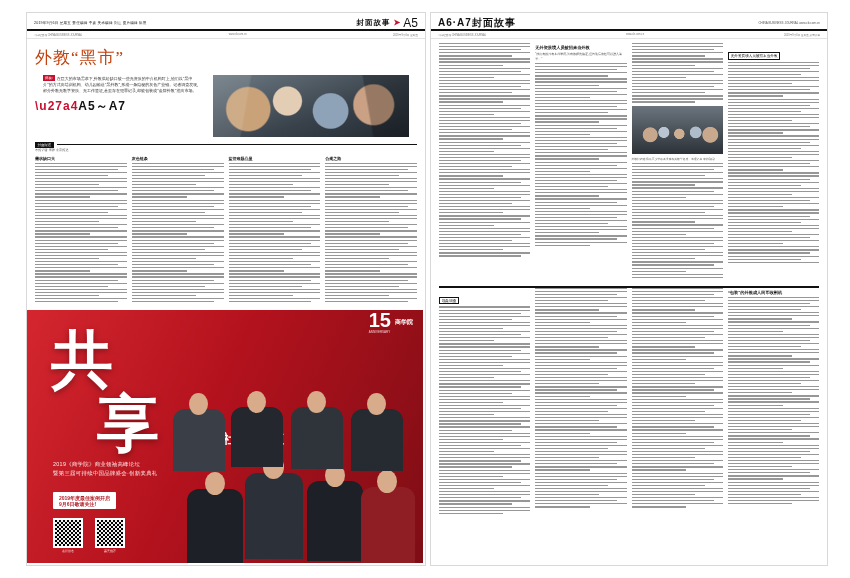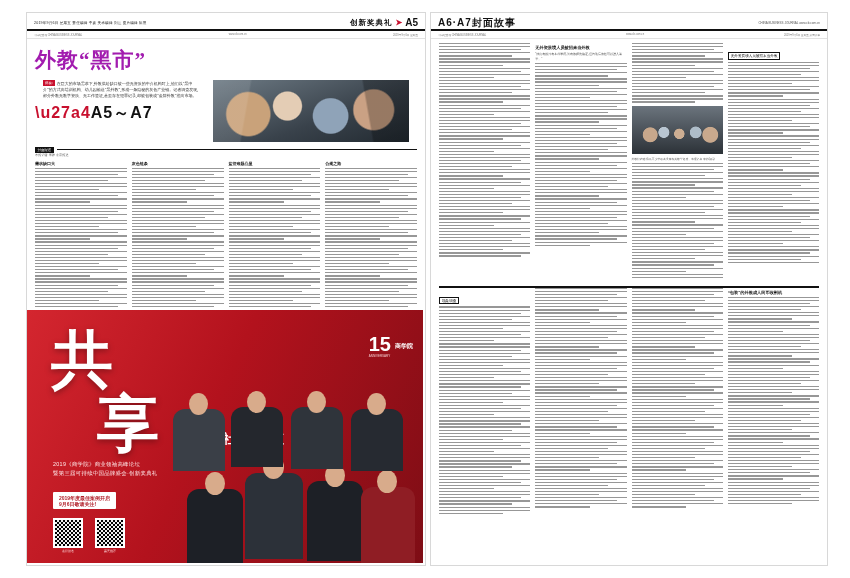--- a/index.html
+++ b/index.html
@@ -17,62 +17,62 @@
   .tx span.s7{width:70%;}
   .tx span.s6{width:60%;}
   .tx span.s10{width:100%;}
 
   
   .masthead{display:flex;align-items:center;justify-content:space-between;height:13px;padding:3px 7px 0 7px;border-bottom:2px solid #111;}
   .mh-left{font-size:3.6px;color:#222;letter-spacing:.2px;white-space:nowrap;}
   .mh-right{display:flex;align-items:center;gap:3px;}
   .mh-sec{font-size:7.5px;font-weight:bold;color:#111;letter-spacing:1px;}
   .mh-arrow{color:#c8102e;font-size:8px;font-weight:bold;}
-  .mh-code{font-size:10px;font-weight:bold;color:#111;}
+  .mh-code{font-size:12px;font-weight:normal;color:#111;}
   .mh-meta{font-size:3px;color:#555;}
 
   .rail{display:flex;justify-content:space-between;font-size:2.6px;color:#777;padding:1.5px 7px;border-bottom:1px solid #e2e2e2;}
 
   
-  .headline{font-family:"Liberation Serif",serif;font-weight:bold;font-size:21px;color:#a21caf;letter-spacing:1px;padding:7px 8px 2px 8px;}
+  .headline{font-family:"Liberation Serif",serif;font-weight:normal;font-size:17px;color:#c2410c;letter-spacing:1px;padding:7px 8px 2px 8px;}
   .subhead{font-family:"Liberation Serif",serif;font-size:4px;color:#333;line-height:1.55;padding:0 8px;}
   .kicker{display:inline-block;background:#c8102e;color:#fff;font-size:3.4px;padding:.5px 2px;margin-right:2px;vertical-align:1px;}
 
   .lead-wrap{display:flex;gap:6px;padding:4px 8px 0 8px;}
   .lead-left{width:172px;}
   .photo{position:relative;background:#2a2f35;overflow:hidden;}
   .photo .ph-a{position:absolute;inset:0;background:
       radial-gradient(circle at 18% 55%, #c9a27a 0 13%, transparent 14%),
       radial-gradient(circle at 38% 42%, #e4cdb5 0 11%, transparent 12%),
       radial-gradient(circle at 60% 58%, #8fa3b8 0 14%, transparent 15%),
       radial-gradient(circle at 82% 48%, #caa184 0 12%, transparent 13%),
       linear-gradient(160deg,#6d7a84,#39424b 60%,#222a31);}
   .photo .ph-b{position:absolute;inset:0;background:
       linear-gradient(100deg,rgba(255,255,255,.10) 0 18%,transparent 19%),
       linear-gradient(260deg,rgba(0,0,0,.25) 0 22%,transparent 23%);}
-  .bigref{font-size:16px;font-weight:bold;color:#111;letter-spacing:1px;padding:4px 0 0 0;}
+  .bigref{font-size:12px;font-weight:bold;color:#111;letter-spacing:1px;padding:4px 0 0 0;}
   .bigref .ar{color:#c8102e;}
 
   .secrule{display:flex;align-items:center;gap:3px;padding:5px 8px 0 8px;}
   .secrule .tag{background:#111;color:#fff;font-size:3.4px;padding:.8px 2.5px;}
   .secrule .ln{flex:1;height:1px;background:#111;}
 
   .subtitle2{font-family:"Liberation Serif",serif;font-weight:bold;font-size:8.6px;color:#111;padding:3px 8px 3px 8px;letter-spacing:.4px;}
   .subtitle2 .hl{color:#c8102e;}
 
   .cols{display:flex;gap:5px;padding:2px 8px 0 8px;}
   .col{flex:1;}
   .colhead{font-size:4px;font-weight:bold;color:#111;margin-bottom:2px;}
 
   
   .ad{position:absolute;left:27px;top:310px;width:396px;height:253px;overflow:hidden;background:#b01c26;}
   .ad-bg{position:absolute;inset:0;background:
       linear-gradient(115deg,#d4262f 0%,#b3121d 45%,#7e0d15 100%);}
   .ad-bm{position:absolute;right:4px;top:4px;font-size:58px;font-weight:bold;color:rgba(255,255,255,.10);letter-spacing:-2px;font-family:"Liberation Serif",serif;}
-  .ad-tag{position:absolute;right:10px;top:24px;display:flex;align-items:center;gap:4px;}
+  .ad-tag{position:absolute;right:10px;top:0;display:flex;align-items:center;gap:4px;}
   .ad-15{font-size:20px;font-weight:bold;color:#fff;line-height:1;}
   .ad-15sub{font-size:3px;color:#f4c9cc;}
   .ad-brand{font-size:6px;color:#fff;font-weight:bold;}
   .ad-big{position:absolute;left:24px;top:22px;font-family:"Liberation Serif",serif;font-size:62px;font-weight:bold;color:#fff;line-height:.92;text-shadow:0 2px 6px rgba(0,0,0,.35);}
   .ad-big2{position:absolute;left:70px;top:86px;font-family:"Liberation Serif",serif;font-size:62px;font-weight:bold;color:#fff;line-height:.92;text-shadow:0 2px 6px rgba(0,0,0,.35);}
   .ad-sub{position:absolute;left:26px;top:150px;font-size:5.4px;color:#ffe9ea;line-height:1.7;letter-spacing:.3px;}
   .ad-pill{position:absolute;left:26px;top:182px;background:#ffffff;color:#b01c26;font-size:5px;font-weight:bold;padding:2.5px 6px;border-radius:1px;}
   .ad-qr{position:absolute;bottom:10px;left:26px;display:flex;gap:12px;}
   .qr{width:26px;height:26px;background:
      repeating-linear-gradient(0deg,#fff 0 2px,#111 2px 4px),
@@ -107,21 +107,21 @@
 </head>
 <body>
 
 <div class="spread">
 
   <div class="page page-left">
 
     <div class="masthead">
       <div class="mh-left">2019年9月6日 星期五  责任编辑 李扬 美术编辑 刘江 图片编辑 陈晨</div>
       <div class="mh-right">
-        <div class="mh-sec">创新奖典礼</div>
+        <div class="mh-sec">封面故事</div>
         <div class="mh-arrow">➤</div>
         <div class="mh-code">A5</div>
       </div>
     </div>
 
     <div class="rail">
       <span>中国经营报  CHINA BUSINESS JOURNAL</span>
       <span>www.cb.com.cn</span>
       <span>2019年9月6日  星期五</span>
     </div>

